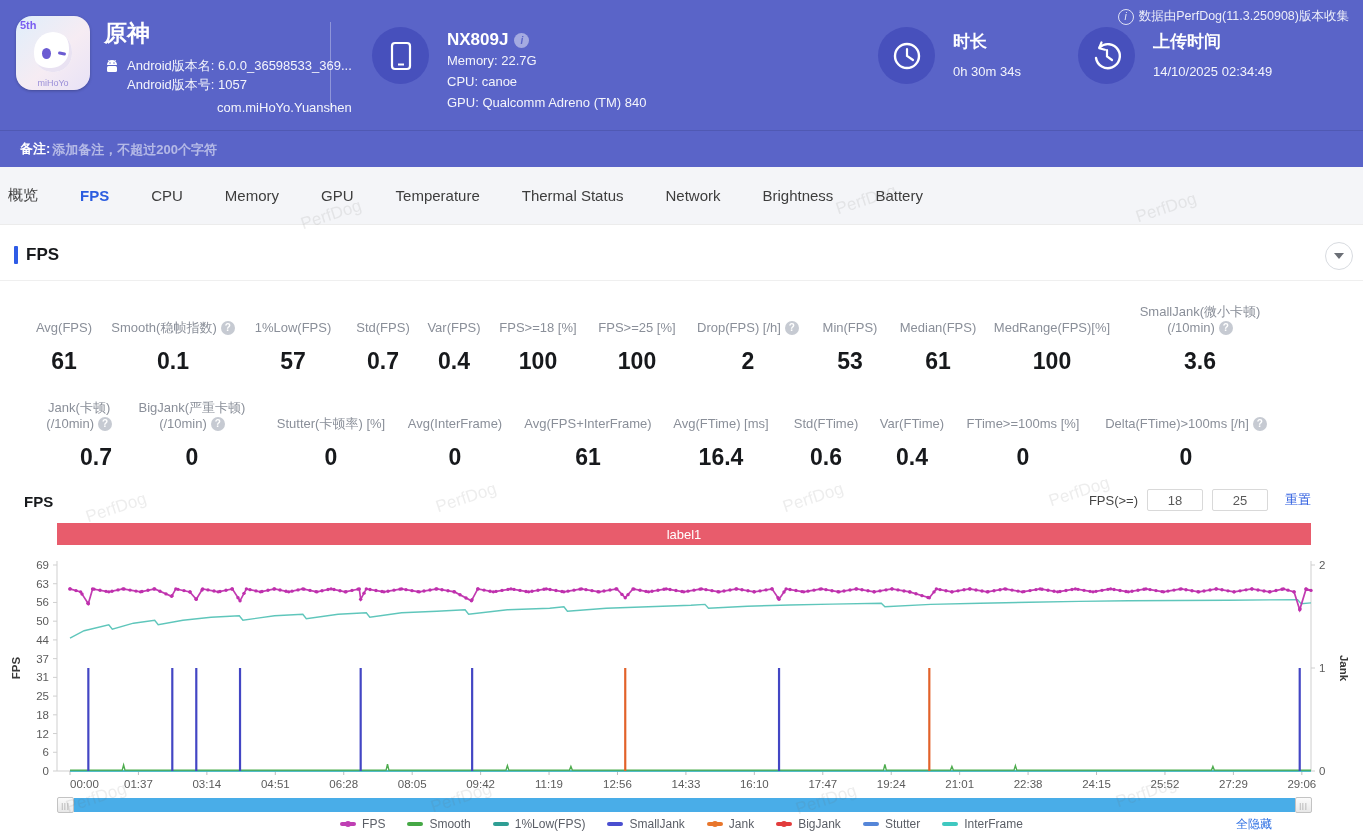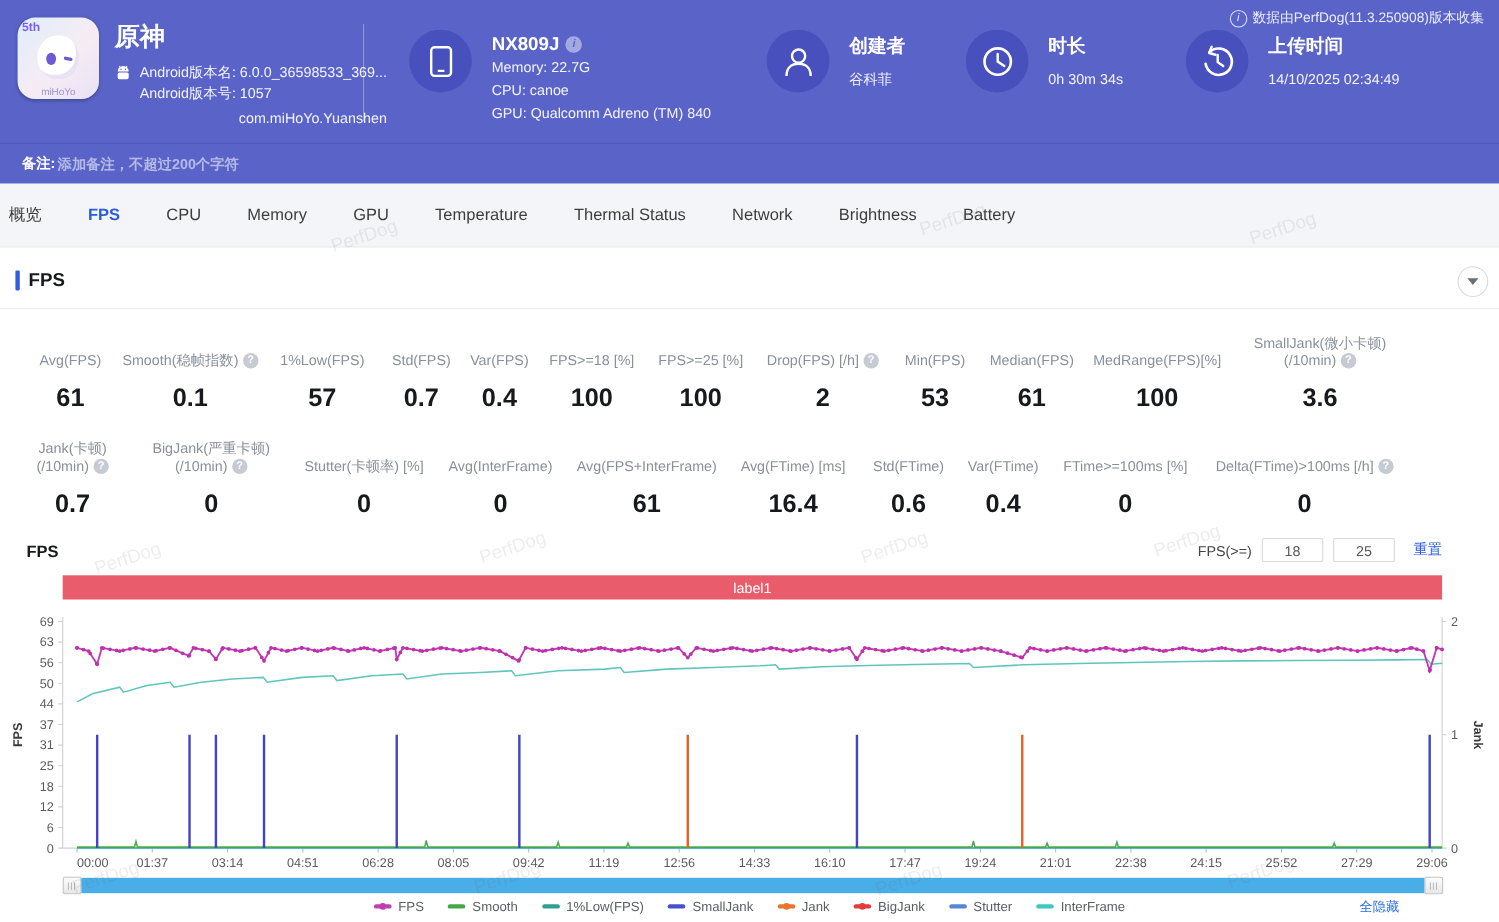--- a/index.html
+++ b/index.html
@@ -133,32 +133,20 @@
         <div class="htitle">
           <span>NX809J</span>
           <span class="iic">i</span>
         </div>
         <div class="hline">Memory: 22.7G</div>
         <div class="hline">CPU: canoe</div>
         <div class="hline">GPU: Qualcomm Adreno (TM) 840</div>
       </div>
     </div>
 
-    <div class="hblock" style="left:697px;">
-      <div class="hcircle">
-        <svg width="30" height="32" viewBox="0 0 30 32">
-            <circle cx="15" cy="11" r="6" fill="none" stroke="#fff" stroke-width="2.2"></circle>
-            <path d="M4 29 c0-8 5-11 11-11 s11 3 11 11" fill="none" stroke="#fff" stroke-width="2.2"></path>
-          </svg>
-      </div>
-      <div>
-        <div class="htitle">创建者</div>
-        <div class="hline first">谷科菲</div>
-      </div>
-    </div>
 
     <div class="hblock" style="left:878px;">
       <div class="hcircle">
         <svg width="32" height="32" viewBox="0 0 32 32">
             <circle cx="16" cy="16" r="12" fill="none" stroke="#fff" stroke-width="2.4"></circle>
             <path d="M16 9 v7 l6 4" fill="none" stroke="#fff" stroke-width="2.2" stroke-linecap="round"></path>
           </svg>
       </div>
       <div>
         <div class="htitle">时长</div>
@@ -306,21 +294,21 @@
           </div>
           <div class="lblrow">
             <span>(/10min)</span>
             <span class="help">?</span>
           </div>
         </div>
         <div class="val">3.6</div>
       </div>
     </div>
   <div class="stats" id="stats-row2" style="top:396px;">
-      <div class="stat" style="width: 92px;">
+      <div class="stat" style="width: 92px; align-items: flex-end;">
         <div class="lbl">
           <div class="lblrow">
             <span>Jank(卡顿)</span>
           </div>
           <div class="lblrow">
             <span>(/10min)</span>
             <span class="help">?</span>
           </div>
         </div>
         <div class="val">0.7</div>

